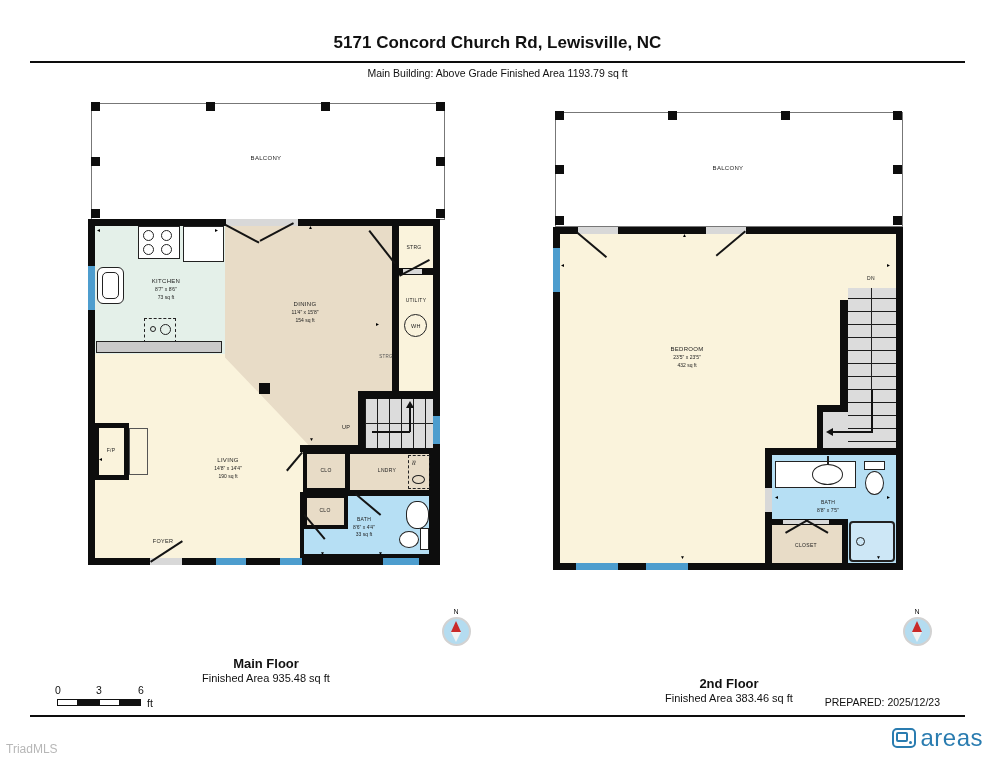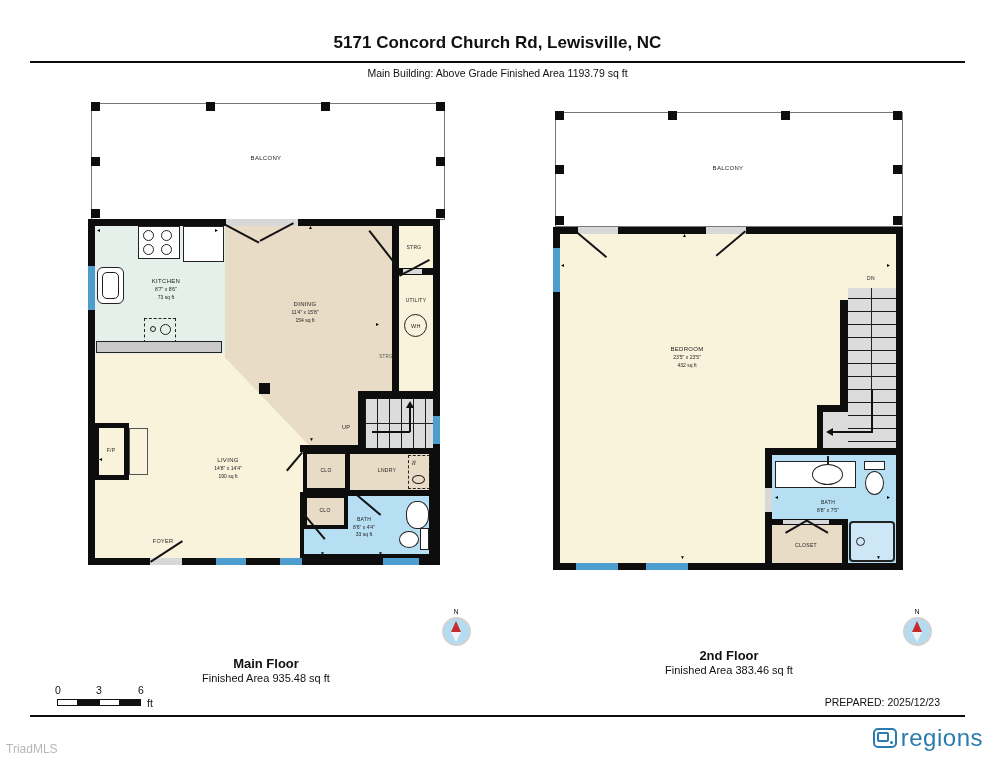--- a/index.html
+++ b/index.html
@@ -294,37 +294,37 @@
     <div class="dial">
       <div class="tri-up"></div>
       <div class="tri-dn"></div>
     </div>
   </div>
 
   <div class="cap" style="left:266px;top:656px">
     <b>Main Floor</b>
     <span>Finished Area 935.48 sq ft</span>
   </div>
-  <div class="cap" style="left:729px;top:648px">
+  <div class="cap" style="left:729px;top:676px">
     <b>2nd Floor</b>
     <span>Finished Area 383.46 sq ft</span>
   </div>
 
   <div>
     <span class="abs" style="left:53px;top:684px;width:10px;text-align:center;font-size:10.5px">0</span>
     <span class="abs" style="left:94px;top:684px;width:10px;text-align:center;font-size:10.5px">3</span>
     <span class="abs" style="left:136px;top:684px;width:10px;text-align:center;font-size:10.5px">6</span>
     <div class="abs" style="left:57px;top:699px;height:7px;font-size:0">
       <span class="seg" style="width:21px;background:#fff;border:1px solid #111"></span><span class="seg" style="width:21px;background:#111"></span><span class="seg" style="width:21px;background:#fff;border:1px solid #111"></span><span class="seg" style="width:21px;background:#111"></span>
     </div>
     <span class="abs" style="left:147px;top:697px;font-size:10.5px">ft</span>
   </div>
 
   <div class="abs" style="right:55px;top:696px;font-size:10.5px">PREPARED: 2025/12/23</div>
 
   <div class="hline" style="left:30px;top:715px;width:935px;height:2px"></div>
   <div class="brand" style="right:12px;top:724px">
     <div class="bicon"></div>
-    <span class="btxt">regions</span>
+    <span class="btxt">areas</span>
   </div>
   <div class="wm" style="left:6px;top:742px">TriadMLS</div>
 
 </div>
 
 </body></html>

